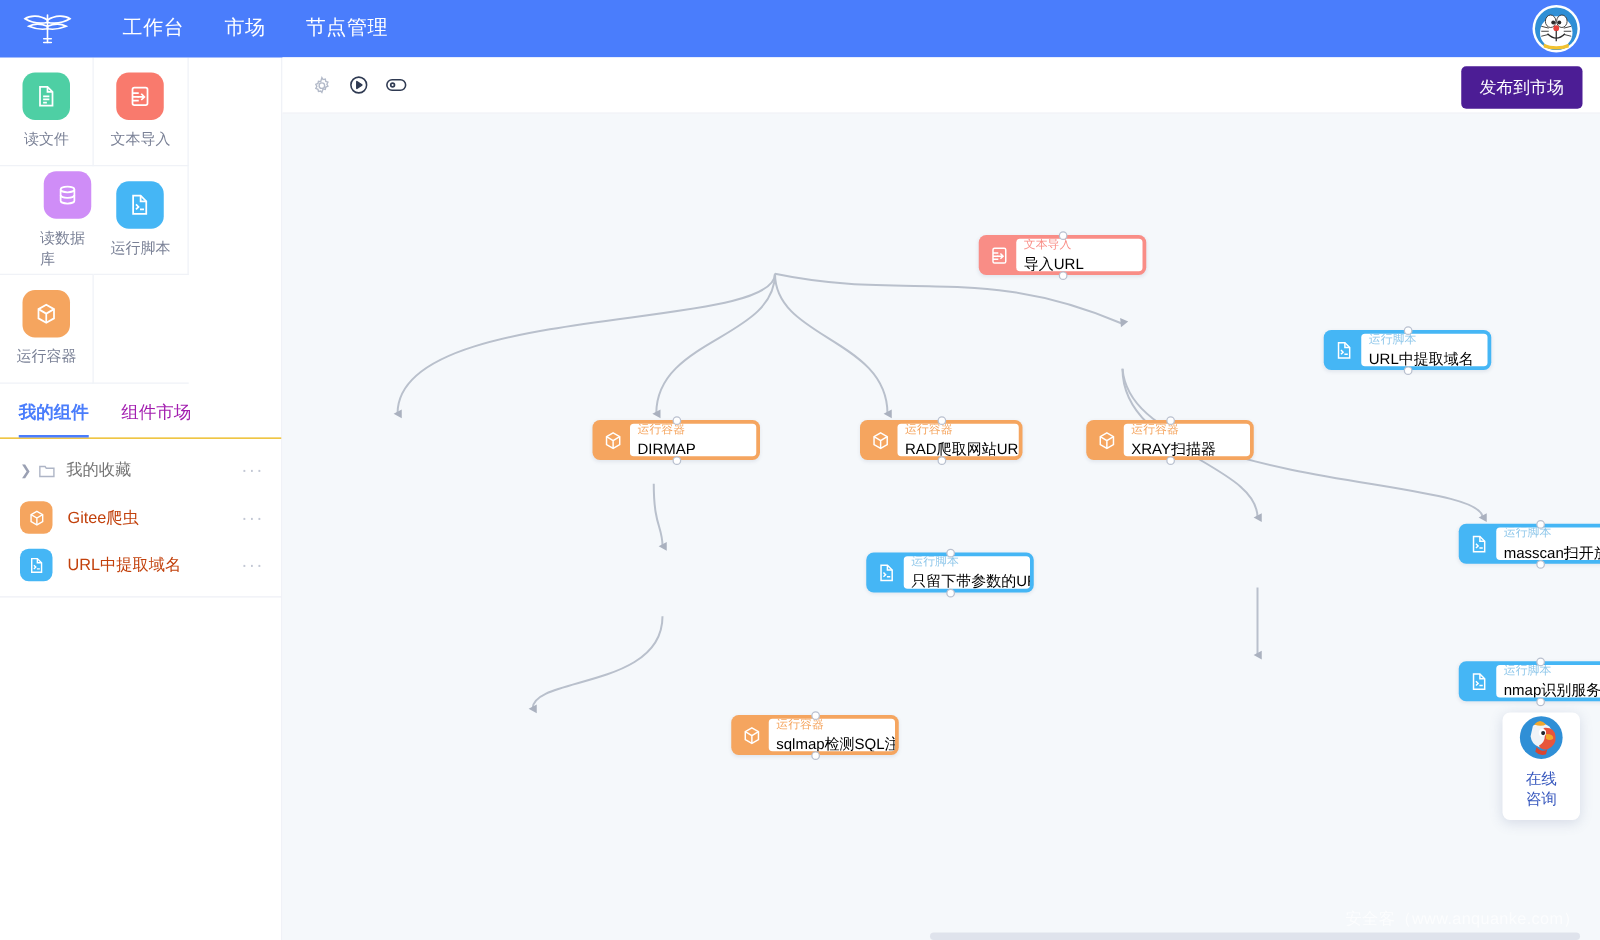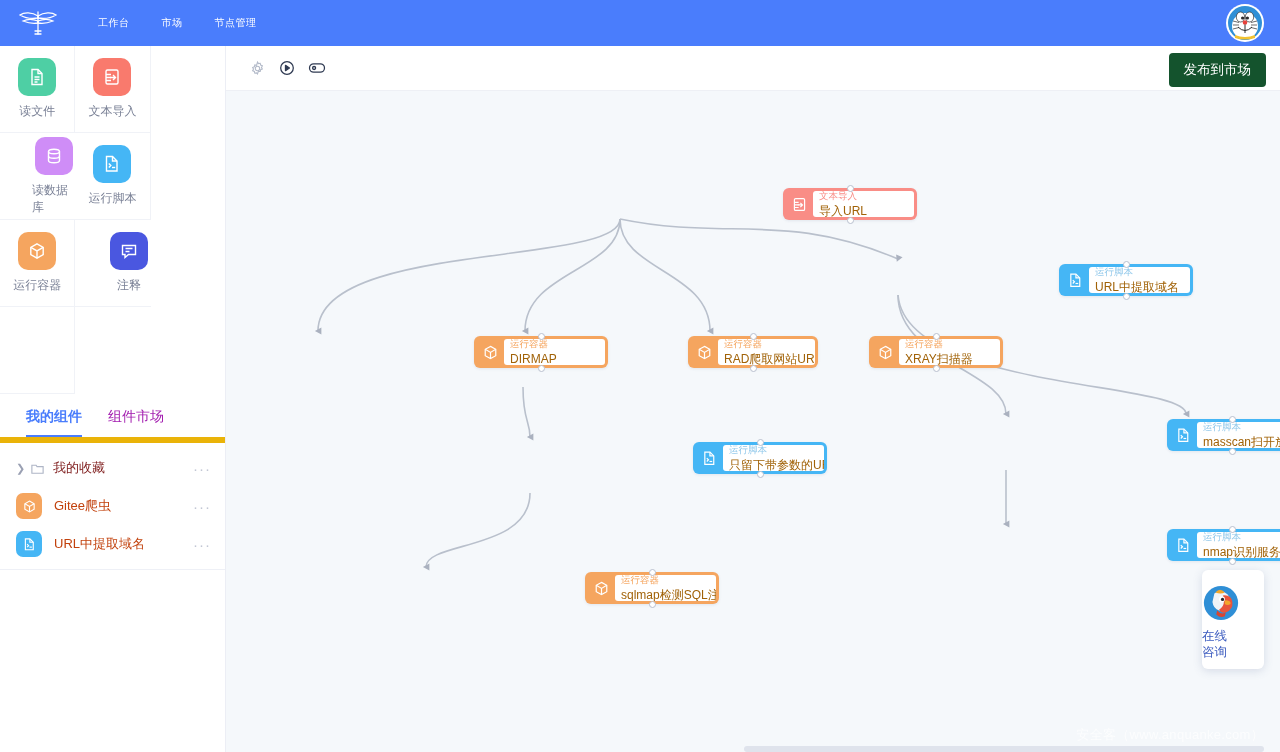--- a/index.html
+++ b/index.html
@@ -12,21 +12,21 @@
 
   
   #topnav {
     height: 46px; background: #4a7dfc;
     display: flex; align-items: center;
     position: relative;
   }
   #logo-wrap { width: 76px; display:flex; align-items:center; justify-content:center; }
   .navlinks { display: flex; align-items: center; gap: 32px; margin-left: 22px; }
   .navlink {
-    color: #ffffff; font-size: 10px; letter-spacing: .5px;
+    color: #ffffff; font-size: 16px; letter-spacing: .5px;
     cursor: pointer; line-height: 46px;
   }
   #avatar {
     position: absolute; right: 16px; top: 4px;
     width: 38px; height: 38px; border-radius: 50%;
     background: #ffffff; overflow: hidden;
     display:flex; align-items:center; justify-content:center;
   }
 
   
@@ -48,54 +48,54 @@
     cursor: pointer; gap: 7px;
   }
   .pal-cell.empty { cursor: default; }
   .pal-cell:nth-child(3n) { border-right: none; padding-left: 32px; }
   .pal-ico {
     width: 38px; height: 38px; border-radius: 10px;
     display: flex; align-items: center; justify-content: center;
   }
   .pal-label { font-size: 12px; color: #7a8196; }
 
-  #sb-tabs { display: flex; gap: 26px; padding: 14px 18px 0 26px;
-             border-bottom: 6px solid #eab308; }
+  #sb-tabs { display: flex; gap: 26px; padding: 14px 18px 0 15px;
+             border-bottom: 1px solid #eab308; }
   .sb-tab { font-size: 14px; color: #a21caf; padding-bottom: 9px; cursor:pointer;
             border-bottom: 2px solid transparent; }
   .sb-tab.active { color: #4a7dfc; border-bottom-color: #4a7dfc; font-weight: 600; }
 
   #sb-list { padding-top: 6px; }
   .sb-row {
     display: flex; align-items: center; height: 38px;
     padding: 0 14px 0 16px; cursor: pointer; position: relative;
   }
   .caret { width: 14px; color: #9aa0b3; font-size: 11px; }
   .folder-ico { margin-right: 8px; display:flex; }
   .sb-ico {
     width: 26px; height: 26px; border-radius: 7px; margin-right: 12px;
     display: flex; align-items: center; justify-content: center;
   }
   .sb-text { font-size: 13px; color: #c2410c; flex: 1; }
-  .sb-text.bold { color: #7f1d1d; }
+  .sb-text.bold { color: #737373; }
   .dots { color: #c2c7d4; font-size: 15px; letter-spacing: 1px; }
   #sb-divider { border-bottom: 1px solid #eef0f6; margin-top: 6px; }
 
   
   #main { flex: 1; position: relative; background: #f5f8fb; }
   #toolbar {
     height: 45px; background: #ffffff; border-bottom: 1px solid #eef0f5;
     display: flex; align-items: center; padding: 0 16px;
     position: relative;
   }
   .tb-btn { width: 30px; height: 30px; display:flex; align-items:center;
             justify-content:center; cursor: pointer; }
   #publish-btn {
     position: absolute; right: 14px; top: 7px;
-    background: #14532d; color: #fff; border: none; border-radius: 4px;
+    background: #4c1d95; color: #fff; border: none; border-radius: 4px;
     font-size: 13.5px; padding: 8px 15px; cursor: pointer;
     font-family: inherit;
   }
 
   #canvas { position: absolute; inset: 45px 0 0 0; overflow: hidden; background: #f5f8fb; }
   #edges { position: absolute; left: 0; top: 0; width: 1054px; height: 707px; }
 
   
   .node {
     position: absolute; display: flex; align-items: stretch;
@@ -106,44 +106,44 @@
     width: 27px; display: flex; align-items: center; justify-content: center;
     flex: 0 0 27px;
   }
   .node-body {
     background: #ffffff; border-radius: 3px; flex: 1;
     display: flex; flex-direction: column; justify-content: center;
     padding: 0 6px; min-width: 0; overflow: hidden;
   }
   .node-cat { font-size: 9.5px; line-height: 12px; white-space: nowrap; }
   .node-name {
-    font-size: 12px; line-height: 14px; color: #a16207; white-space: nowrap;
+    font-size: 12px; line-height: 14px; color: #000000; white-space: nowrap;
   }
   .node-sep { height: 1px; background: #eef0f4; margin: 1px 0; }
   .port {
     position: absolute; width: 7px; height: 7px; border-radius: 50%;
     background: #ffffff; border: 1px solid #b9c0cf; left: 50%;
     margin-left: -3.5px;
   }
   .port.top { top: -3.5px; }
   .port.bot { bottom: -3.5px; }
 
   .n-red    { background: #f98d86; }
   .n-red .node-cat { color: #f98d86; }
   .n-orange { background: #f5a55f; }
   .n-orange .node-cat { color: #f5a55f; }
   .n-blue   { background: #45b6f5; }
   .n-blue .node-cat { color: #8fc7ea; }
 
   
   #consult {
     position: absolute; right: 16px; top: 479px;
-    width: 62px; padding: 14px 0 9px 0; background: #ffffff;
+    width: 62px; padding: 1px 0 9px 0; background: #ffffff;
     border-radius: 6px; box-shadow: 0 2px 10px rgba(70,90,140,.18);
-    display: flex; flex-direction: column; align-items: flex-start;
+    display: flex; flex-direction: column; align-items: center;
     cursor: pointer;
   }
   #consult .c-txt { font-size: 12.5px; color: #3b5bbf; line-height: 16px;
                     text-align: center; margin-top: 6px; }
 
   #watermark {
     position: absolute; right: 16px; bottom: 8px;
     color: rgba(255,255,255,.72); font-size: 13px;
     letter-spacing: .3px; pointer-events: none;
   }
@@ -253,29 +253,20 @@
         <div class="pal-ico" style="background:#f5a55f">
           <svg width="20" height="20" viewBox="0 0 20 20" fill="none" stroke="#fff" stroke-width="1.4">
             <path d="M10 2.8l6.2 3.5v7.4L10 17.2 3.8 13.7V6.3z"></path>
             <path d="M3.8 6.3L10 9.9l6.2-3.6M10 9.9v7.3"></path>
           </svg>
         </div>
         <div class="pal-label">运行容器</div>
       </div>
 
 
-      <div class="pal-cell">
-        <div class="pal-ico" style="background:#4a57e0">
-          <svg width="20" height="20" viewBox="0 0 20 20" fill="none" stroke="#fff" stroke-width="1.4">
-            <path d="M3.5 4.5h13v9h-7l-3.5 3v-3h-2.5z"></path>
-            <path d="M6.5 7.5h7M6.5 10.5h4"></path>
-          </svg>
-        </div>
-        <div class="pal-label">注释</div>
-      </div>
 
       <div class="pal-cell empty"></div>
     </div>
 
     <div id="sb-tabs">
       <div class="sb-tab active">我的组件</div>
       <div class="sb-tab">组件市场</div>
     </div>
 
     <div id="sb-list">

